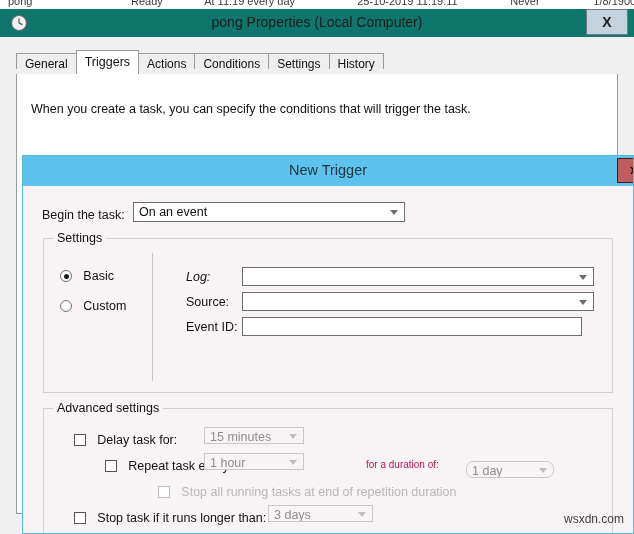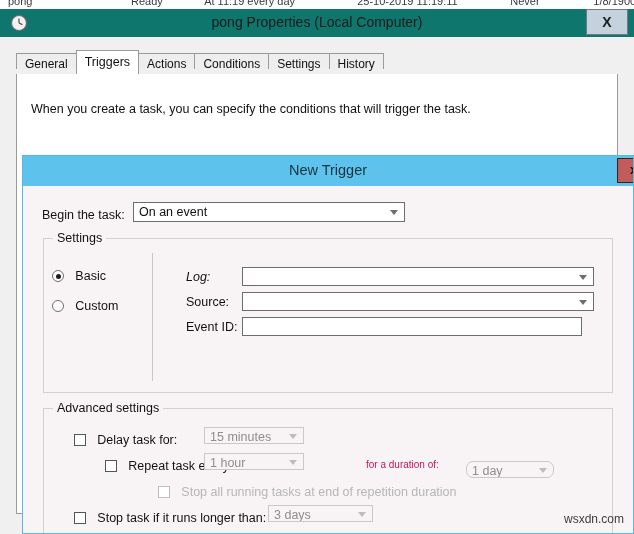--- a/index.html
+++ b/index.html
@@ -270,21 +270,21 @@
   #settings-divider {
     position: absolute;
     left: 108px; top: 14px;
     width: 1px; height: 128px;
     background: #c9c5c8;
   }
 
   
   .radio-row {
     position: absolute;
-    left: 8px;
+    left: 16px;
     cursor: pointer;
     white-space: nowrap;
   }
   .radio {
     display: inline-block;
     width: 12px; height: 12px;
     border: 1px solid #6f6f6f;
     border-radius: 50%;
     background: #ffffff;
     vertical-align: -2px;

